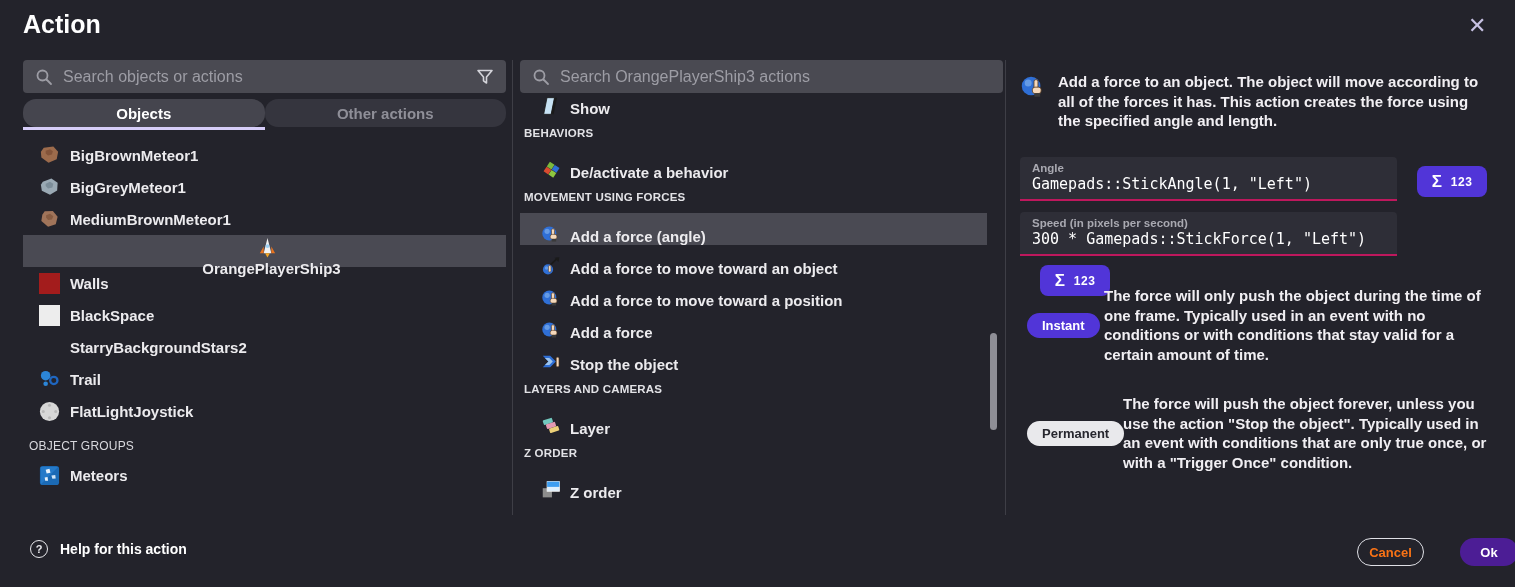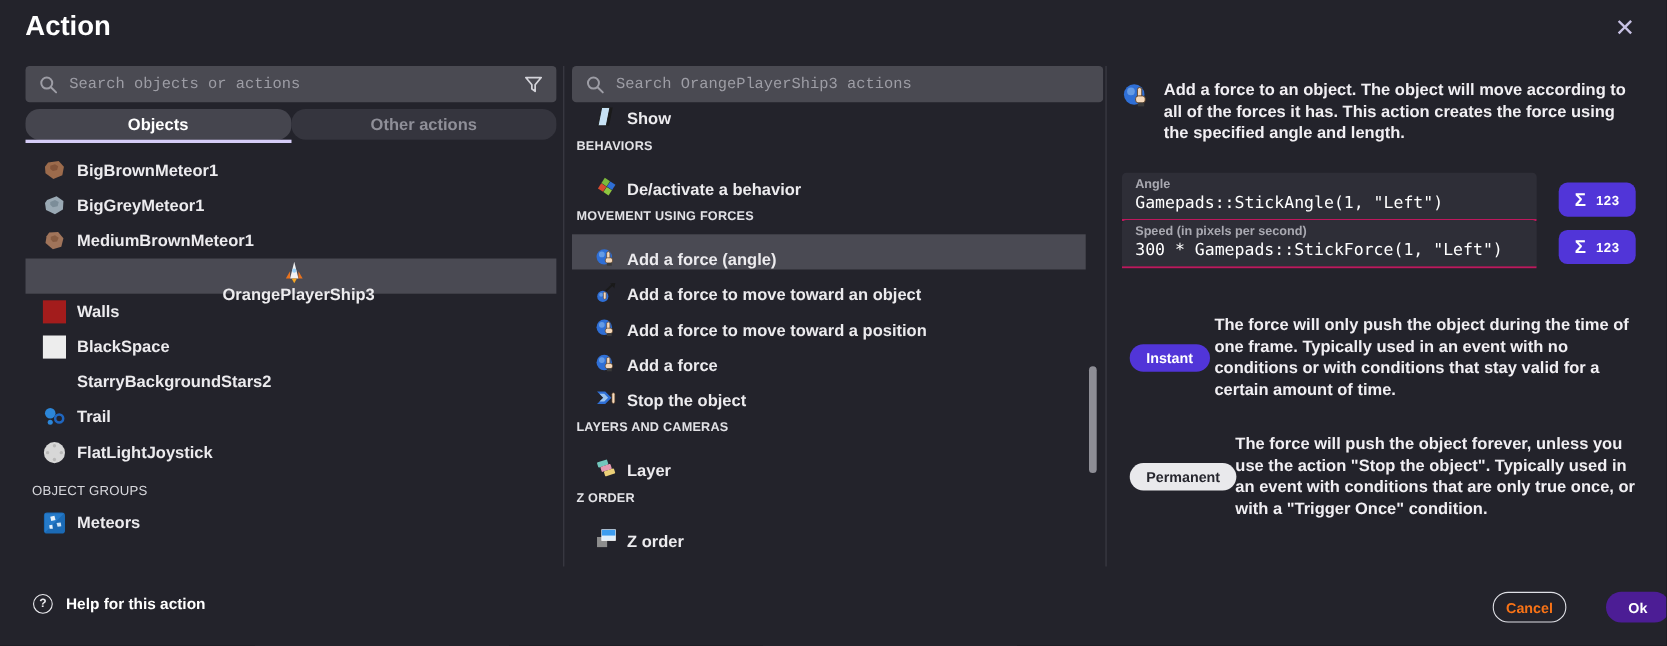--- a/index.html
+++ b/index.html
@@ -22,21 +22,21 @@
   .panel-left  { position:absolute; left:23px;  top:60px; width:483px; height:455px; overflow:hidden; }
   .panel-mid   { position:absolute; left:520px; top:60px; width:483px; height:455px; overflow:hidden; }
   .panel-right { position:absolute; left:1020px;top:60px; width:472px; height:455px; }
 
   .searchbar {
     position:relative; z-index:2; height:33px; background:#4a4a52; border-radius:4px;
     display:flex; align-items:center; padding:0 12px; gap:10px;
   }
   .searchbar input {
     flex:1; background:transparent; border:none; outline:none;
-    color:#84cc16; font-size:14px; font-family:Liberation Mono, monospace;
+    color:#84cc16; font-size:16px; font-family:Liberation Sans, sans-serif;
   }
   .searchbar input::placeholder { color:#9d9da5; }
 
   .tabs { display:flex; margin-top:6px; height:28px; margin-bottom:3px; }
   .tab { flex:1; display:flex; align-items:center; justify-content:center; font-size:15px;
          font-weight:bold; color:#8f8f98; background:#35353e; position:relative; cursor:pointer;border-radius:13px; }
   .tab.active { color:#ffffff; background:#45454e; }
   .tab.active::after { content:""; position:absolute; left:0; right:0; bottom:-3px; height:3px; background:#d6cdf8; }
 
   .obj-list { margin-top:12px; }
@@ -61,21 +61,21 @@
 
   .scroll-thumb { position:absolute; left:470px; top:273px; width:7px; height:97px;
                   background:#8e8e96; border-radius:4px; cursor:grab; }
 
   
   .desc { position:absolute; top:12px; left:0; width:472px; display:flex; gap:10px; }
   .desc-icon { width:28px; height:28px; flex:none; }
   .desc-text { width:428px; font-size:15px; font-weight:bold; line-height:19.5px; color:#f1eff3; }
 
   .field-row { position:absolute; left:0; display:flex; align-items:flex-start; }
-  .field-row.f-angle { top:97px; } .field-row.f-speed { top:140px; }
+  .field-row.f-angle { top:97px; } .field-row.f-speed { top:152px;flex-direction:column; }
   .field { width:377px; background:#2e2e37; border-radius:4px 4px 0 0;
            border-bottom:2px solid #be185d; padding:5px 12px 6px; cursor:text; }
   .field-label { font-size:11.5px; font-weight:bold; color:#a9a9b1; }
   .field-value { font-family:"DejaVu Sans Mono", monospace; font-size:15px; color:#ffffff;
                  margin-top:1px; white-space:nowrap; }
   .expr-btn { margin-left:20px; margin-top:9px; width:70px; height:31px; background:#5135d8;
               border:none; border-radius:8px; color:#fff; display:flex; align-items:center;
               justify-content:center; gap:9px; cursor:pointer; }
   .expr-sigma { font-size:17px; font-weight:bold; }
   .expr-num { font-size:12px; font-weight:bold; letter-spacing:.5px; }

